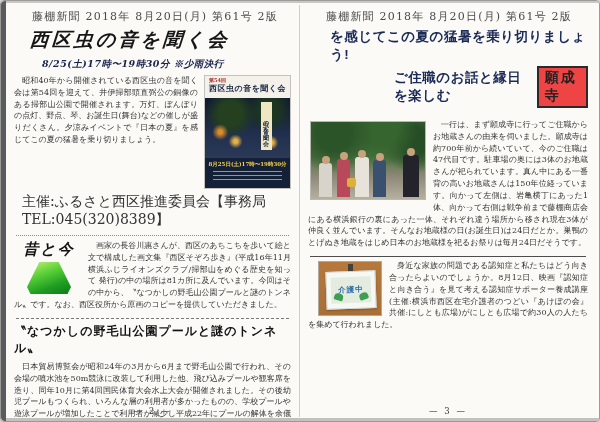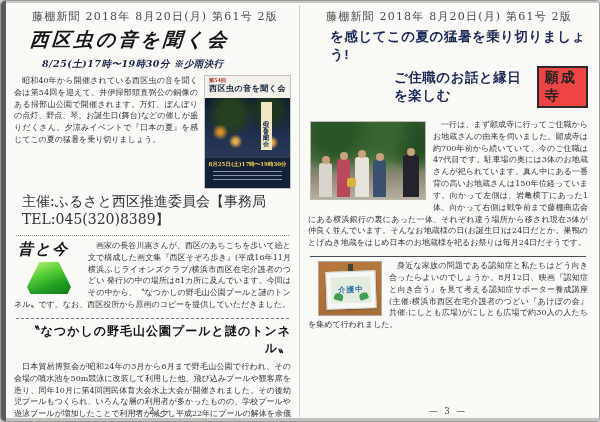--- a/index.html
+++ b/index.html
@@ -49,26 +49,26 @@
   .poster-banner{position:absolute;right:18px;top:26px;width:11px;height:48px;background:#efe6c2;
     writing-mode:vertical-rl;font-size:6px;color:#1c2a4e;font-weight:bold;line-height:11px;text-align:center;}
   .poster-datebar{position:absolute;left:0;bottom:0;right:0;height:30px;background:#141f38;}
   .poster-date{position:absolute;left:0;top:3px;width:100%;text-align:center;font-size:5.5px;color:#f2d24a;font-weight:bold;}
   .poster-lines{position:absolute;left:8px;right:8px;bottom:5px;height:12px;
     background:repeating-linear-gradient(#8b95ab 0 1px, transparent 1px 4px);}
   .info-line{font-size:14px;color:#333;margin:1px 0 0 8px;}
   .sep-dotted{border:none;border-top:1px dotted #8a8a8a;margin:6px 2px 4px 2px;}
   .sep-dashdot{border:none;border-top:1px dashed #777;margin:5px 2px 3px 2px;}
 
-  .thennow-left{float:left;width:62px;margin:0 8px 2px 4px;}
+  .thennow-left{float:left;width:62px;margin:0 8px 2px 4px;text-align:center;}
   .thennow-title{font-size:15px;font-weight:bold;font-style:italic;letter-spacing:2px;color:#111;}
   .green-mound{width:44px;height:32px;margin:3px auto 0 auto;
     background:linear-gradient(160deg,#c8f07a 0%,#5ed23a 35%,#1f9e22 70%,#0f7a18 100%);
     clip-path:polygon(28% 0,72% 0,100% 78%,92% 100%,8% 100%,0 78%);}
-  .pool-headline{clear:both;text-align:right;font-family:"Liberation Sans",sans-serif;
+  .pool-headline{clear:both;text-align:left;font-family:"Liberation Sans",sans-serif;
     font-weight:bold;font-size:12px;letter-spacing:1px;color:#141414;margin:4px 0 4px 0;}
   .pagenum{position:absolute;bottom:2px;left:0;width:100%;text-align:center;font-size:8.5px;color:#3a3a3a;letter-spacing:2px;}
 
   
   .r-title1{font-family:"Liberation Sans",sans-serif;font-weight:bold;color:#1b2a57;
     font-size:13.5px;letter-spacing:.5px;margin:4px 0 0 22px;}
   .r-title-row{display:flex;align-items:center;margin:2px 0 11px 0;}
   .r-title2{font-family:"Liberation Sans",sans-serif;font-weight:bold;color:#1b2a57;
     font-size:13.5px;letter-spacing:.5px;margin-left:86px;}
   .temple-box{margin-left:8px;border:2px solid #2a2a2a;background:#ef4444;padding:1px 6px;
@@ -137,21 +137,21 @@
     <div style="clear:right;"></div>
     <div class="info-line">主催:ふるさと西区推進委員会【事務局TEL:045(320)8389】</div>
 
     <hr class="sep-dotted">
 
     <div class="flow-sec">
       <div class="thennow-left">
         <div class="thennow-title">昔と今</div>
         <div class="green-mound"></div>
       </div>
-      <p class="body" style="text-indent:1em;">画家の長谷川惠さんが、西区のあちこちを歩いて絵と文で構成した画文集『西区そぞろ歩き』(平成16年11月横浜ふじライオンズクラブ/横浜市西区在宅介護者のつどい 発行)の中の場所は81カ所に及んでいます。今回はその中から、〝なつかしの野毛山公園プールと謎のトンネル〟です。なお、西区役所から原画のコピーを提供していただきました。</p>
+      <p class="body" style="text-indent:1em;">画家の長谷川惠さんが、西区のあちこちを歩いて絵と文で構成した画文集『西区そぞろ歩き』(平成16年11月横浜ふじライオンズクラブ/掃部山をめぐる歴史を知って 発行)の中の場所は81カ所に及んでいます。今回はその中から、〝なつかしの野毛山公園プールと謎のトンネル〟です。なお、西区役所から原画のコピーを提供していただきました。</p>
     </div>
 
     <hr class="sep-dashdot">
 
     <div class="pool-headline">〝なつかしの野毛山公園プールと謎のトンネル〟</div>
     <p class="body">日本貿易博覧会が昭和24年の3月から6月まで野毛山公園で行われ、その会場の噴水池を50m競泳に改装して利用した他、飛び込みプールや観客席を造り、同年10月に第4回国民体育大会水上大会が開催されました。その後幼児プールもつくられ、いろんな層の利用者が多かったものの、学校プールや遊泳プールが増加したことで利用者が減少し平成22年にプールの解体を余儀なくされました。平成16年のころと現在を比べると、写真左上と中央のあたり</p>
 
     <div class="pagenum">— 2 —</div>
   </div>
 

